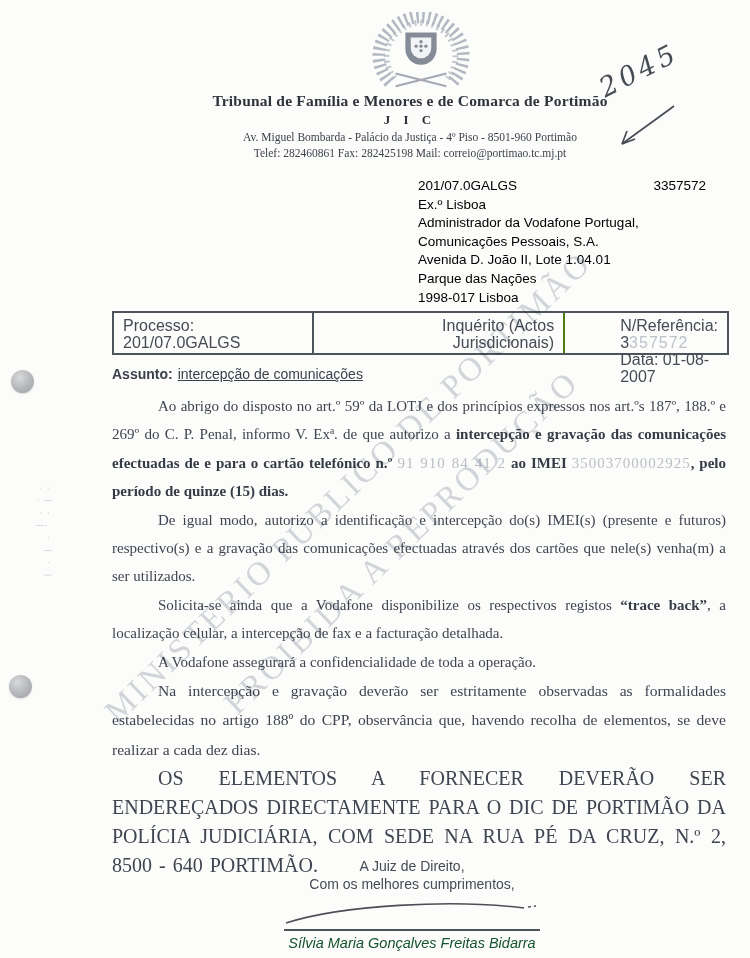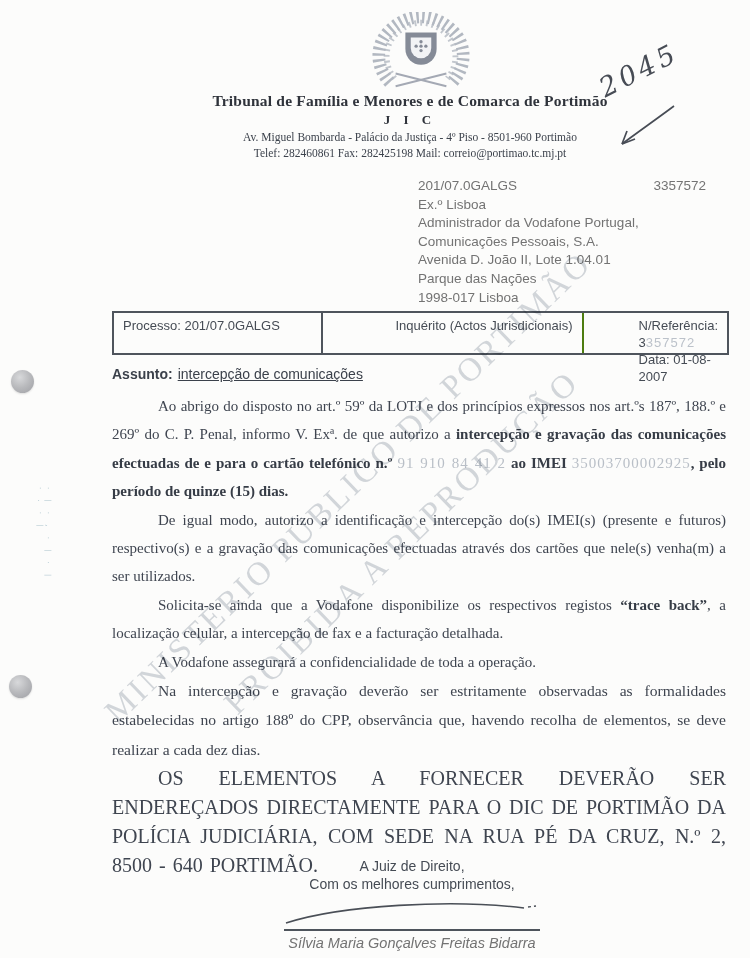--- a/index.html
+++ b/index.html
@@ -19,26 +19,26 @@
   
   .hand-num{
     position:absolute;left:608px;top:72px;
     font-family:"DejaVu Serif",serif;font-style:italic;
     font-size:27px;color:#474c55;letter-spacing:4px;
     transform:rotate(-27deg);transform-origin:left bottom;
   }
   .hand-arrow{position:absolute;left:608px;top:102px;width:72px;height:48px;}
   
   .recipient{position:absolute;left:418px;top:177px;width:290px;
-    font-family:"Liberation Sans",sans-serif;font-size:13.5px;line-height:18.6px;color:#737373;}
+    font-family:"Liberation Sans",sans-serif;font-size:13.5px;line-height:18.6px;color:#000000;}
   .recip-top{display:flex;justify-content:space-between;width:288px;}
   
   .ref-table{position:absolute;left:112px;top:311px;width:613px;height:40px;
     border:2px solid #4e545c;display:flex;
-    font-family:"Liberation Sans",sans-serif;font-size:13px;color:#454b54;gap:46px;}
+    font-family:"Liberation Sans",sans-serif;font-size:16px;color:#454b54;gap:46px;}
   .ref-cell{padding:4px 9px 2px 9px;line-height:17px;box-sizing:border-box;}
   .ref-c1{width:212px;border-right:2px solid #4e545c;}
   .ref-c2{width:218px;border-right:2px solid #4d7c0f;text-align:right;}
   .ref-c3{flex:1;text-align:left;}
   .dim{color:#bcc2ca;letter-spacing:1px;}
   
   .subject{position:absolute;left:112px;top:366px;
     font-family:"Liberation Sans",sans-serif;font-size:14px;color:#3b414b;}
   .subject b{font-weight:700;}
   .subject u{text-decoration:underline;margin-left:5px;}
@@ -48,21 +48,21 @@
     font-family:"Liberation Serif",serif;font-size:15px;line-height:28.4px;color:#3f4550;}
   .body-p b{font-weight:700;color:#363c46;}
   .redacted{color:#b9bfc7;letter-spacing:1px;}
   .p-big{font-size:15.6px;line-height:29.4px;}
   .p-caps{font-size:20px;line-height:28.8px;word-spacing:2px;}
   
   .closing{position:absolute;left:112px;top:857px;width:600px;text-align:center;
     font-family:"Liberation Sans",sans-serif;font-size:14px;color:#454b54;line-height:18px;}
   .sig-curve{display:block;margin:2px auto 0 auto;width:280px;height:34px;}
   .sig-line{width:256px;margin:0 auto;border-top:2px solid #4e545c;}
-  .signer{font-style:italic;font-size:14.5px;color:#737373;margin-top:3px;}
+  .signer{font-style:italic;font-size:14.5px;color:#14532d;margin-top:3px;}
   
   .watermark{
     position:absolute;left:55px;top:280px;width:640px;height:470px;
     display:flex;flex-direction:column;justify-content:center;align-items:center;gap:40px;
     transform:rotate(-44deg);
     pointer-events:none;mix-blend-mode:multiply;z-index:5;
     font-family:"Liberation Serif",serif;font-weight:400;
     color:rgba(152,161,174,0.42);white-space:nowrap;
   }
   .wm1{font-size:33px;letter-spacing:3px;}

